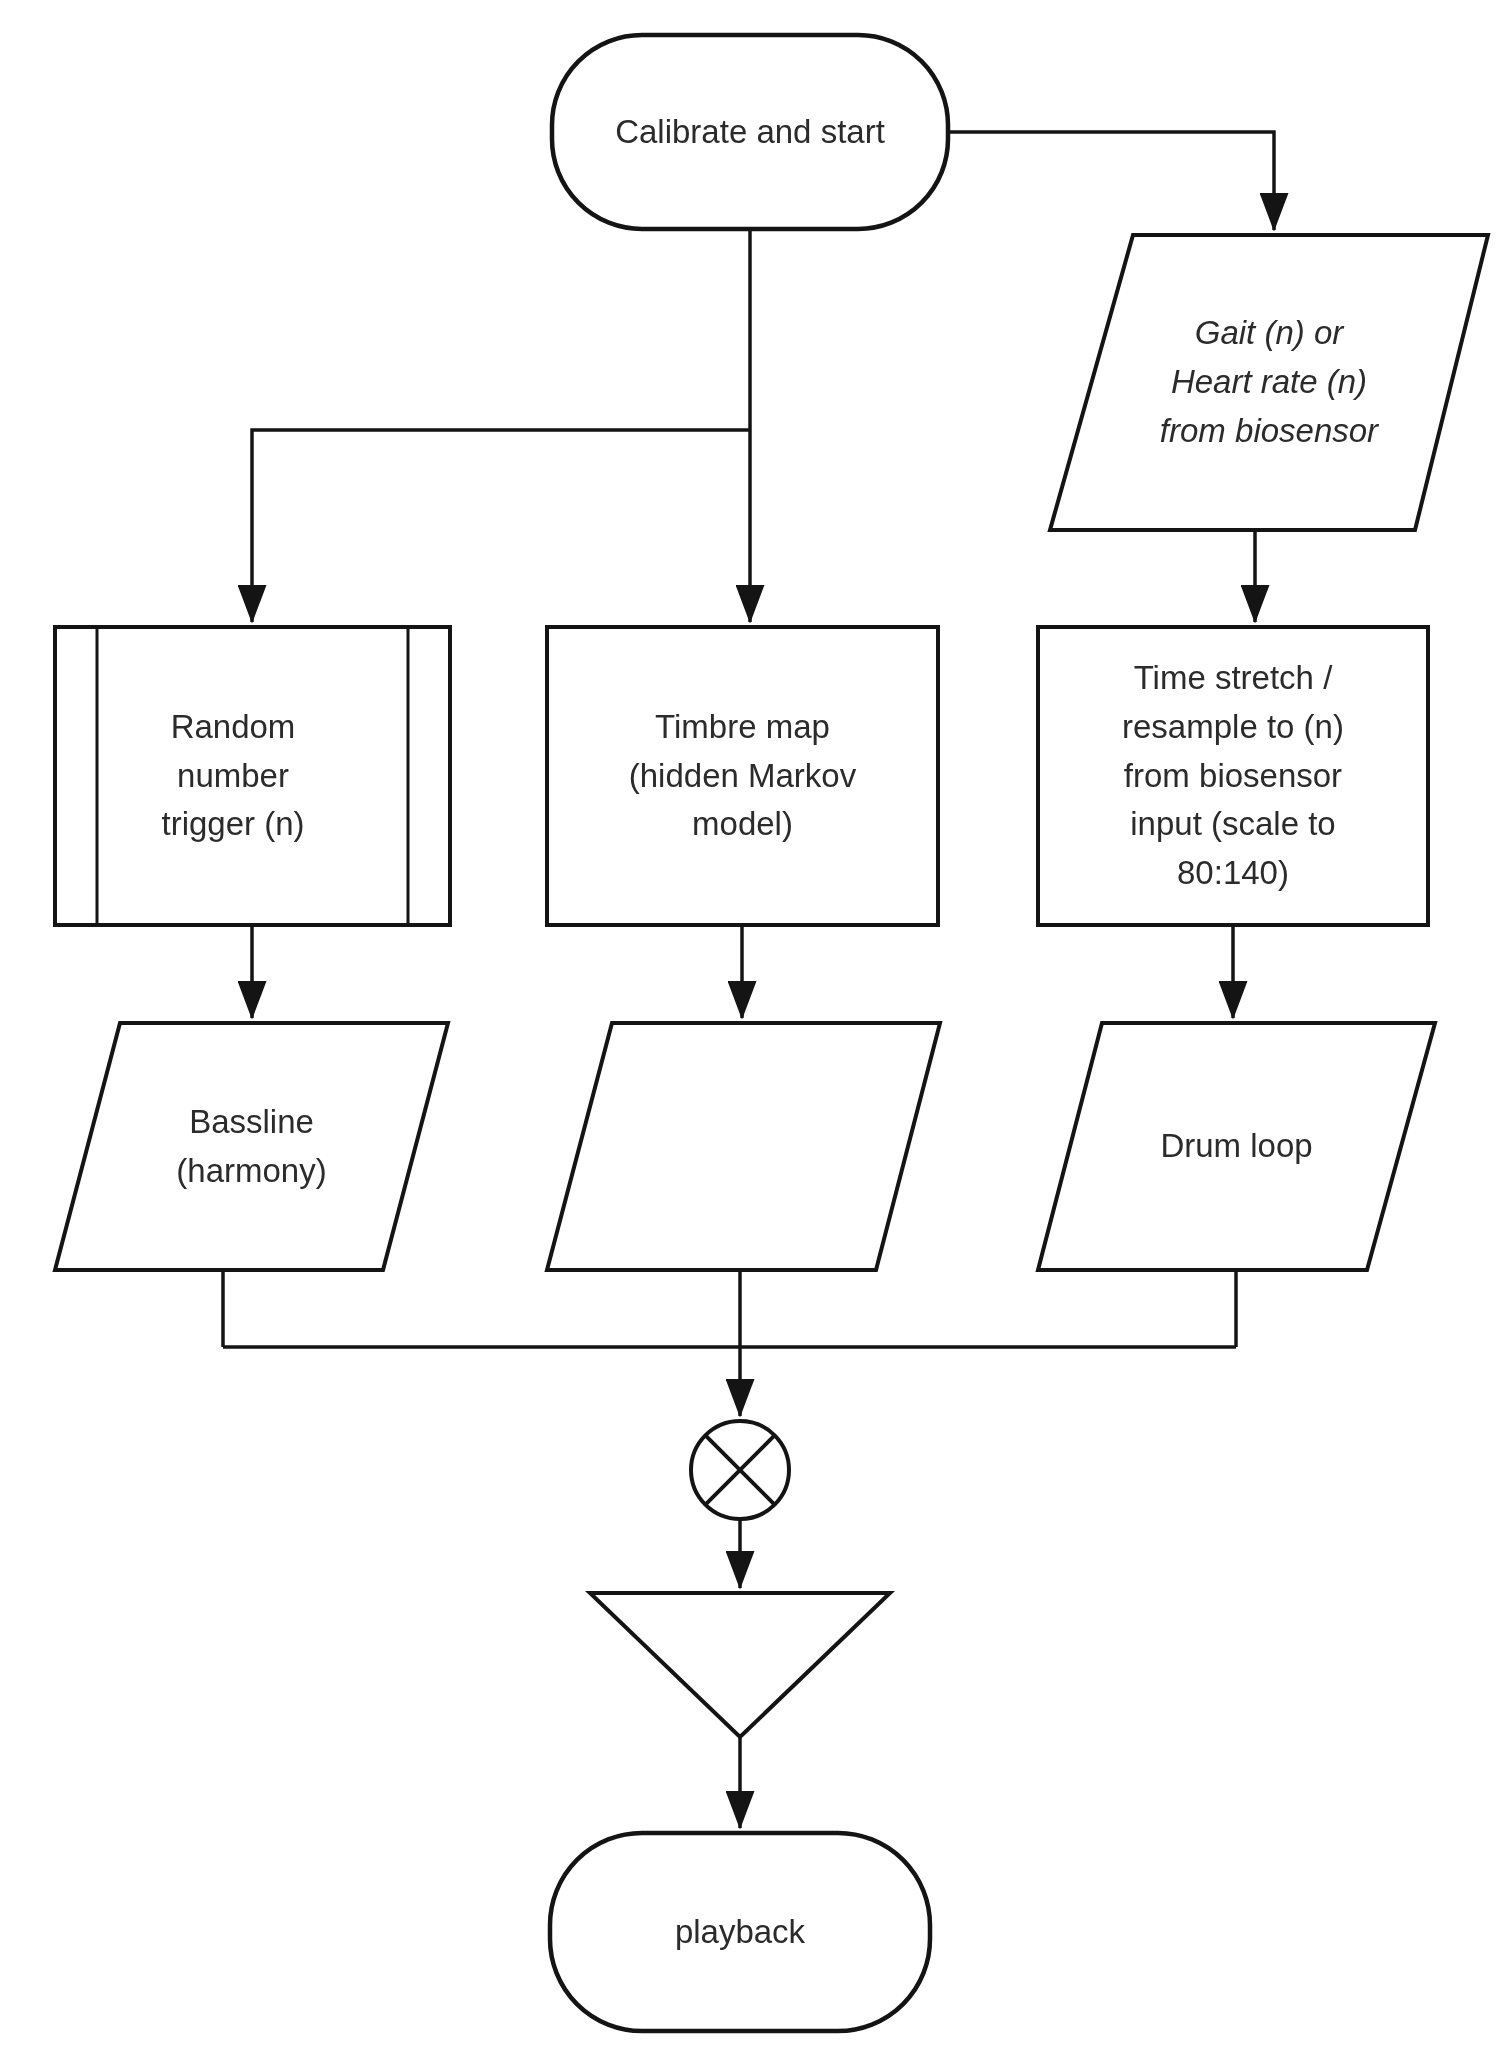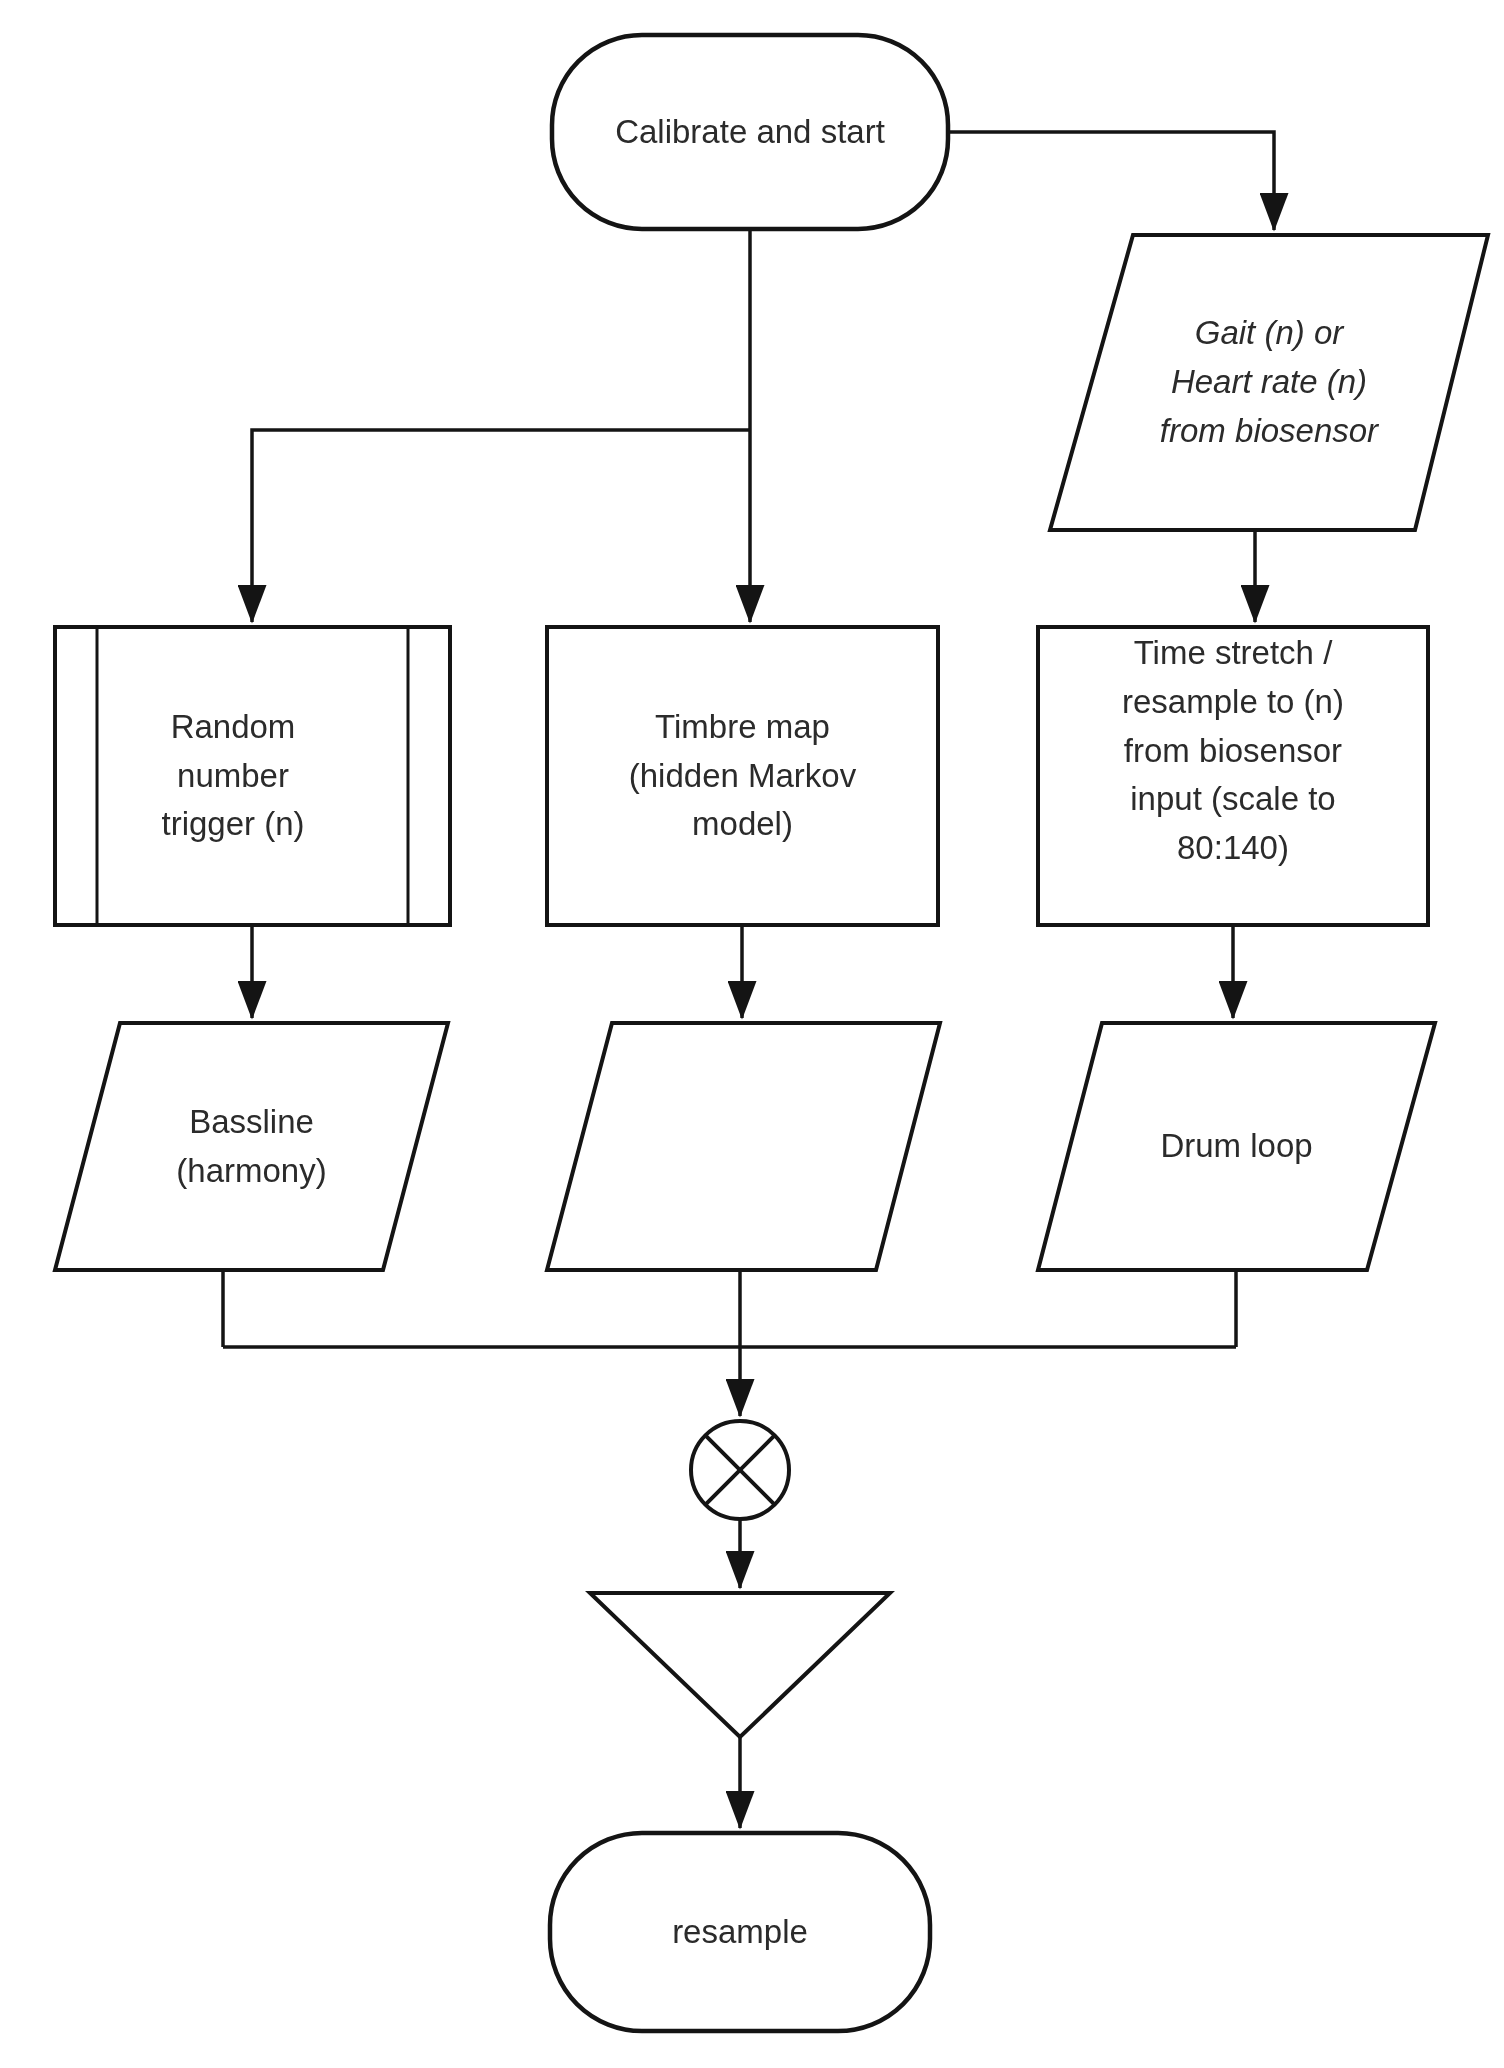--- a/index.html
+++ b/index.html
@@ -97,28 +97,28 @@
 from biosensor</div>
 
   <div class="label" style="left:97px; top:627px; width:272px; height:298px;">Random
 number
 trigger (n)</div>
 
   <div class="label" style="left:547px; top:627px; width:391px; height:298px;">Timbre map
 (hidden Markov
 model)</div>
 
-  <div class="label" style="left:1038px; top:602px; width:390px; height:298px;">Time stretch /
+  <div class="label" style="left:1038px; top:627px; width:390px; height:298px;">Time stretch /
 resample to (n)
 from biosensor
 input (scale to
 80:140)</div>
 
   <div class="label" style="left:55px; top:1023px; width:393px; height:247px;">Bassline
 (harmony)</div>
 
 
   <div class="label" style="left:1038px; top:1023px; width:397px; height:247px;">Drum loop</div>
 
 
-  <div class="label" style="left:550px; top:1833px; width:380px; height:198px;">resample</div>
+  <div class="label" style="left:550px; top:1833px; width:380px; height:198px;">playback</div>
 
 </div>
 
 </body></html>

